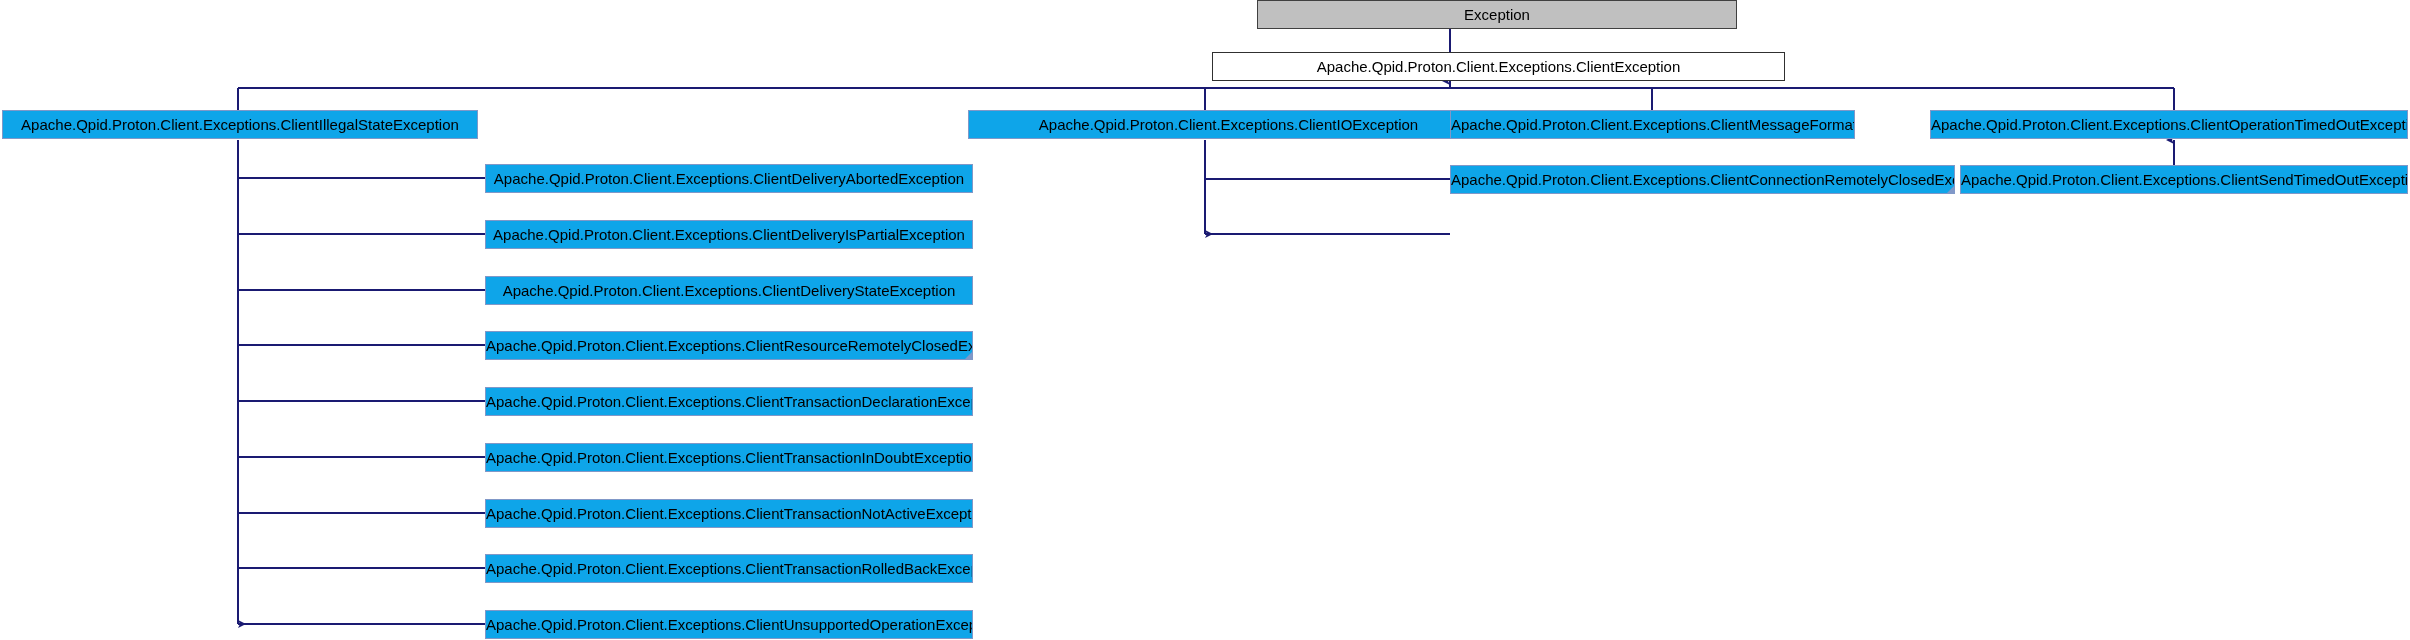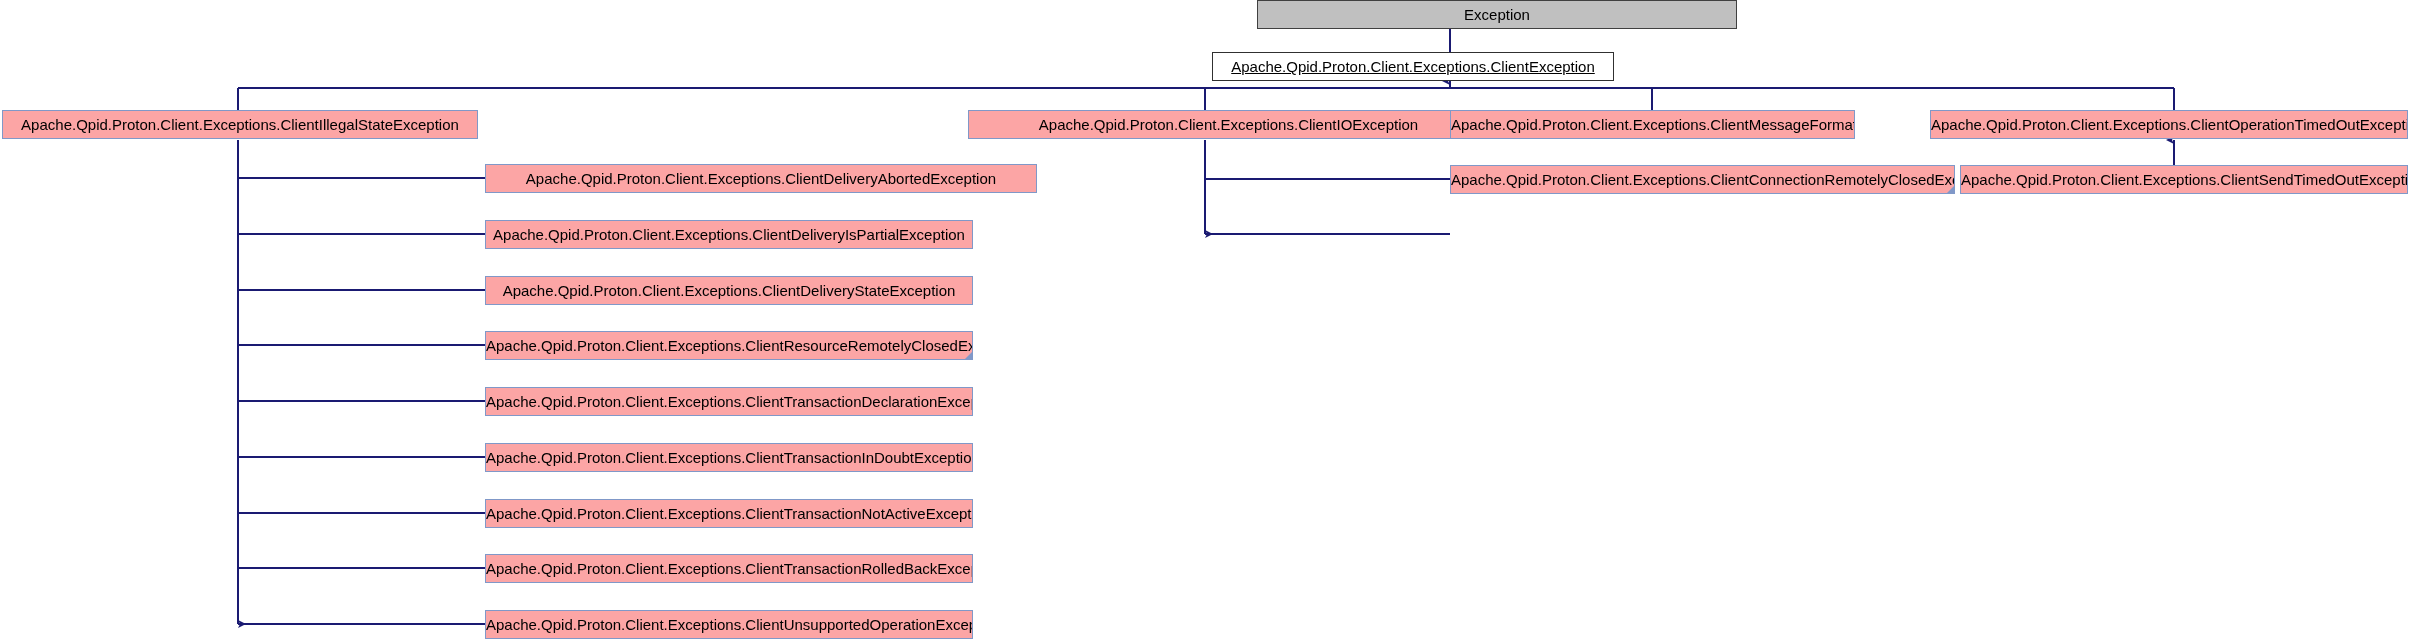--- a/index.html
+++ b/index.html
@@ -38,21 +38,21 @@
   }
   .node-root {
     background: #c0c0c0;
     border: 1px solid #404040;
   }
   .node-base {
     background: #ffffff;
     border: 1px solid #303030;
   }
   .node-derived {
-    background: #fca5a5;
+    background: #0ea5e9;
     border: 1px solid #8098c8;
   }
   .node-truncated::after {
     content: "";
     position: absolute;
     right: -1px;
     bottom: -1px;
     width: 0;
     height: 0;
     border-left: 9px solid transparent;
@@ -93,41 +93,41 @@
         <line x1="1205" y1="179" x2="1450" y2="179"></line>
         <line x1="1205" y1="234" x2="1450" y2="234"></line>
         <line x1="2174" y1="165" x2="2174" y2="140" marker-end="url(#uml-arrow)"></line>
       </g>
   </svg>
 
   <div class="node node-root" style="left: 1210px; top: 0px; width: 480px; margin-left: 47px;">
     <span>Exception</span>
   </div>
 
-  <div class="node node-base" style="left: 1212px; top: 52px; width: 402px; text-decoration: underline;">
+  <div class="node node-base" style="left: 1212px; top: 52px; width: 573px;">
     <span>Apache.Qpid.Proton.Client.Exceptions.ClientException</span>
   </div>
 
   <div class="node node-derived" style="left: 2px; top: 110px; width: 476px;">
     <span>Apache.Qpid.Proton.Client.Exceptions.ClientIllegalStateException</span>
   </div>
 
   <div class="node node-derived" style="left: 968px; top: 110px; width: 521px;">
     <span>Apache.Qpid.Proton.Client.Exceptions.ClientIOException</span>
   </div>
 
   <div class="node node-derived" style="left: 1450px; top: 110px; width: 405px;">
     <span>Apache.Qpid.Proton.Client.Exceptions.ClientMessageFormatViolationException</span>
   </div>
 
   <div class="node node-derived" style="left: 1930px; top: 110px; width: 478px;">
     <span>Apache.Qpid.Proton.Client.Exceptions.ClientOperationTimedOutException</span>
   </div>
 
-  <div class="node node-derived" style="left: 485px; top: 164px; width: 552px;">
+  <div class="node node-derived" style="left: 485px; top: 164px; width: 488px;">
     <span>Apache.Qpid.Proton.Client.Exceptions.ClientDeliveryAbortedException</span>
   </div>
 
   <div class="node node-derived" style="left: 485px; top: 220px; width: 488px;">
     <span>Apache.Qpid.Proton.Client.Exceptions.ClientDeliveryIsPartialException</span>
   </div>
 
   <div class="node node-derived" style="left: 485px; top: 276px; width: 488px;">
     <span>Apache.Qpid.Proton.Client.Exceptions.ClientDeliveryStateException</span>
   </div>

